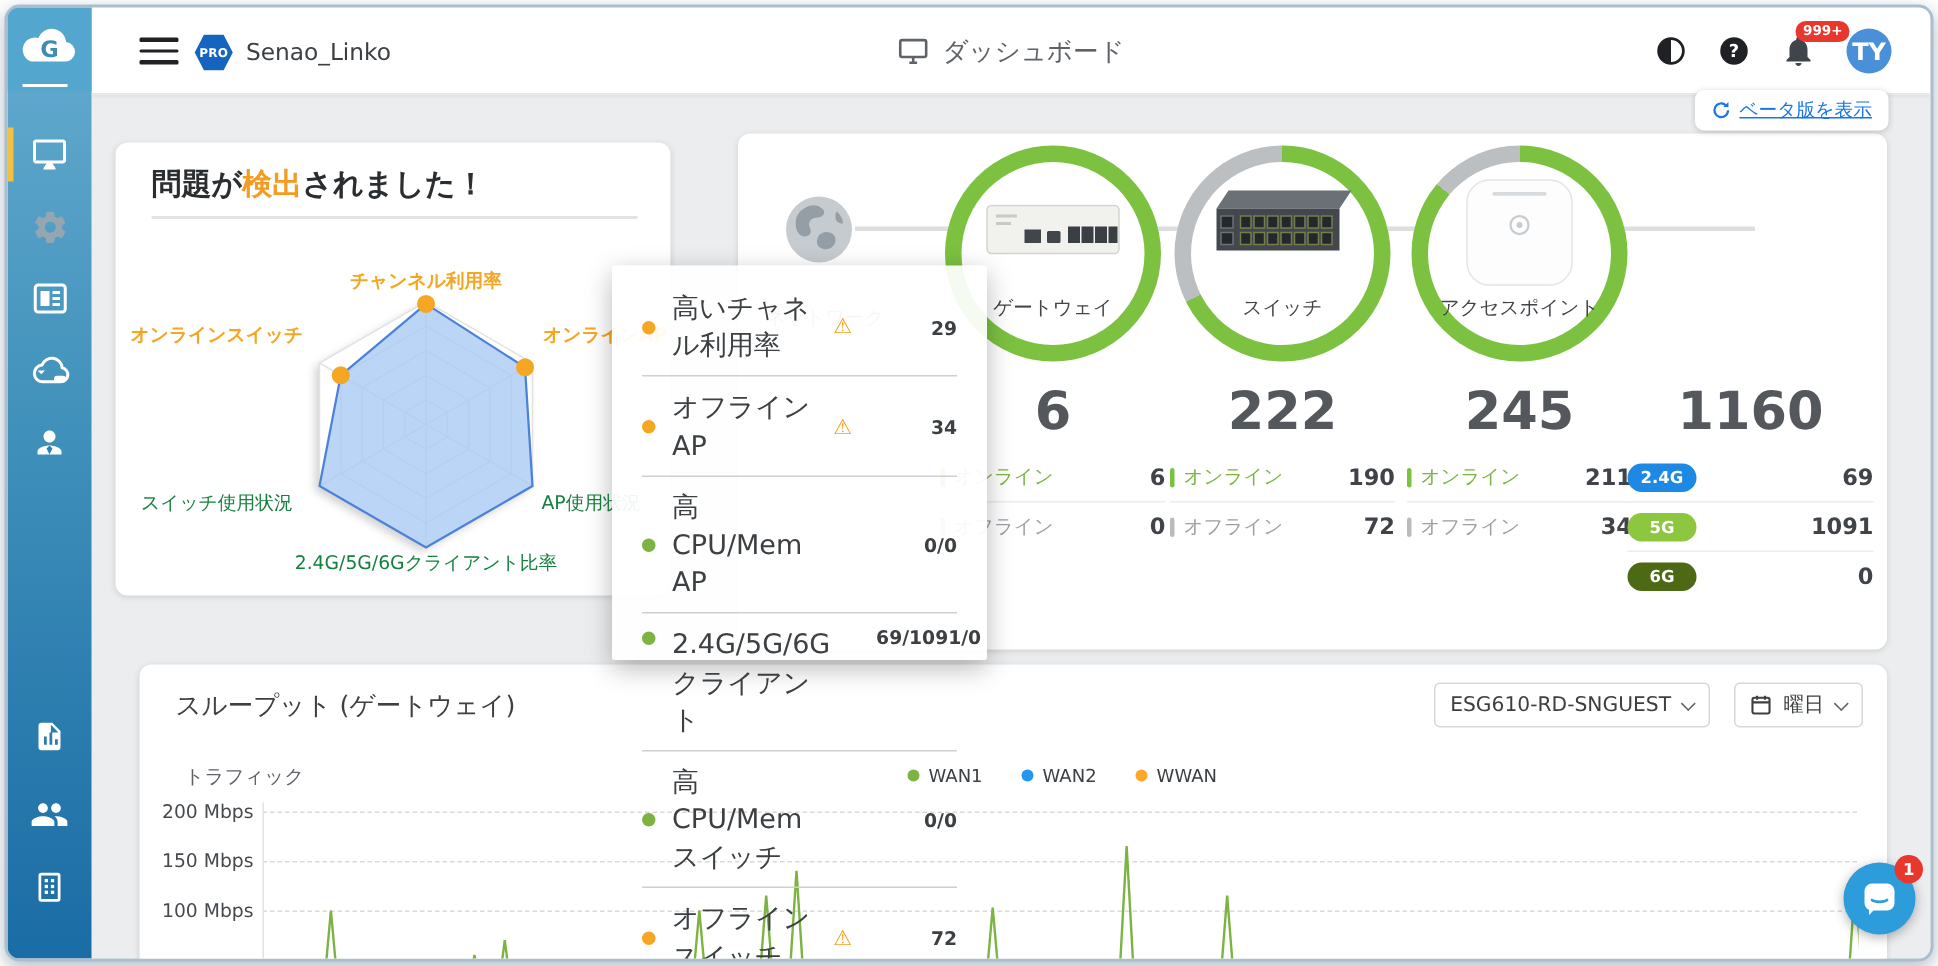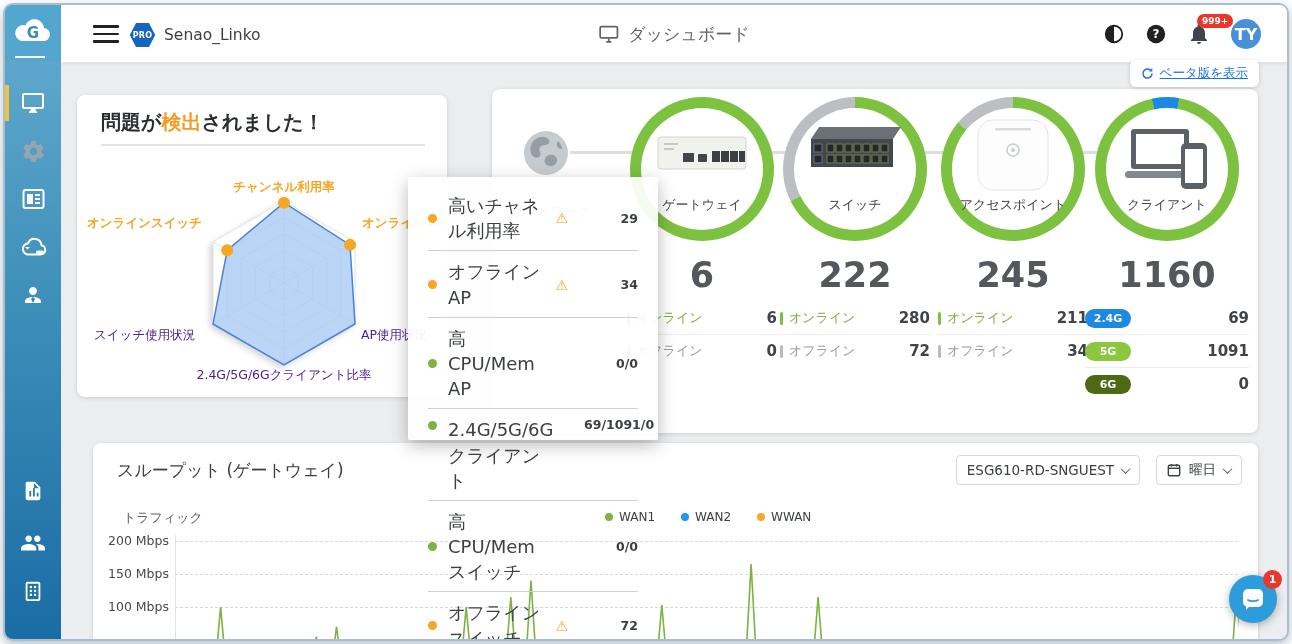--- a/index.html
+++ b/index.html
@@ -44,21 +44,21 @@
 
   .beta-pill { position:absolute; right:28px; top:-3px; background:#fff; border-radius:6px;
     box-shadow:0 1px 4px rgba(0,0,0,.18); padding:5px 11px; display:flex; align-items:center; gap:6px; z-index:50; cursor:pointer; }
   .beta-pill a { font-size:12.5px; color:#1a73e8; text-decoration:underline; }
 
   
   .issues-card { left:16px; top:32px; width:370px; height:302px; }
   .issues-title { position:absolute; left:24px; top:14px; font-size:20px; font-weight:bold; color:#2b2e31; }
   .issues-title .hl { color:#f59b22; }
   .issues-underline { position:absolute; left:24px; right:22px; top:49px; height:2px; background:#e3e3e3; }
-  .radar-label { position:absolute; font-size:12.5px; color:#4c1d95; white-space:nowrap; }
+  .radar-label { position:absolute; font-size:12.5px; color:#15803d; white-space:nowrap; }
   .radar-label.alert { color:#f5a623; font-weight:bold; }
 
   
   .devices-card { left:431px; top:26px; width:766px; height:344px; }
   .globe { position:absolute; left:30px; top:40px; }
   .network-label { position:absolute; left:4px; top:114px; width:108px; text-align:center; font-size:13px; color:#7d848a; }
   .net-line { position:absolute; left:78px; top:62px; width:600px; height:3px; background:#dcdee0; }
   .ring { position:absolute; top:8px; width:144px; height:144px; border-radius:50%; cursor:pointer; }
   .ring::after { content:""; position:absolute; inset:11px; background:#fff; border-radius:50%; }
   .ring .dev { position:absolute; z-index:2; left:50%; transform:translateX(-50%); }
@@ -320,21 +320,21 @@
               <rect x="76" y="32" width="7" height="8"></rect>
           </g>
         </svg>
         <div class="ring-label">スイッチ</div>
       </div>
       <div class="total" style="left:291px">222</div>
       <div class="stats" style="left:288px">
         <div class="stat-row">
             <span class="sbar on"></span>
             <span class="slabel on">オンライン</span>
-            <span class="sval">280</span>
+            <span class="sval">190</span>
           </div>
         <div class="stat-div"></div>
         <div class="stat-row">
             <span class="sbar off"></span>
             <span class="slabel off">オフライン</span>
             <span class="sval">72</span>
           </div>
       </div>
 
       <div class="ring" style="left: 449px; background: conic-gradient(rgb(124, 193, 64) 0%, rgb(124, 193, 64) 86.1%, rgb(188, 191, 193) 86.1%, rgb(188, 191, 193) 100%);">
@@ -354,30 +354,20 @@
             <span class="sval">211</span>
           </div>
         <div class="stat-div"></div>
         <div class="stat-row">
             <span class="sbar off"></span>
             <span class="slabel off">オフライン</span>
             <span class="sval">34</span>
           </div>
       </div>
 
-      <div class="ring" style="left: 603px; background: conic-gradient(from -12deg, rgb(30, 136, 229) 0%, rgb(30, 136, 229) 6%, rgb(124, 193, 64) 6%, rgb(124, 193, 64) 100%);">
-        <svg class="dev" style="top:30px" width="88" height="66" viewBox="0 0 88 66">
-          <rect x="8" y="2" width="58" height="40" rx="3" fill="#5b6166"></rect>
-          <rect x="13" y="7" width="48" height="30" fill="#fff"></rect>
-          <rect x="2" y="44" width="70" height="7" rx="3.5" fill="#83898e"></rect>
-          <rect x="58" y="16" width="26" height="46" rx="5" fill="#5b6166"></rect>
-          <rect x="62" y="22" width="18" height="34" fill="#fff"></rect>
-        </svg>
-        <div class="ring-label">クライアント</div>
-      </div>
       <div class="total" style="left:603px">1160</div>
       <div class="stats" style="left:593px;width:164px">
         <div class="stat-row">
             <span class="pill" style="background:#1e88e5">2.4G</span>
             <span style="flex:1"></span>
             <span class="sval">69</span>
           </div>
         <div class="stat-div"></div>
         <div class="stat-row">
             <span class="pill" style="background:#8dc63f">5G</span>

